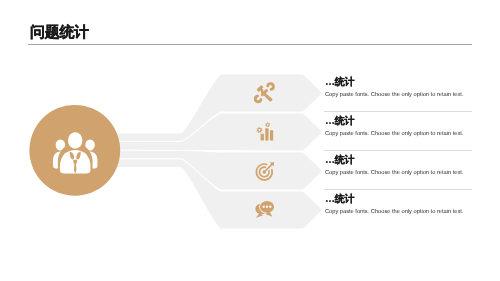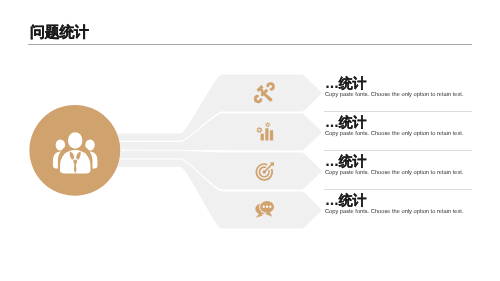--- a/index.html
+++ b/index.html
@@ -5,21 +5,21 @@
   html,body{margin:0;padding:0;background:#fff;}
   body{width:500px;height:281px;overflow:hidden;
        font-family:"Liberation Sans","DejaVu Sans",sans-serif;
        -webkit-font-smoothing:antialiased;}
   .slide{position:relative;width:500px;height:281px;background:#fff;}
   .title{position:absolute;left:30px;top:23px;font-size:15px;line-height:18px;
          font-weight:bold;color:#1a1a1a;letter-spacing:-0.3px;
          -webkit-text-stroke:0.35px #1a1a1a;}
   .title-rule{position:absolute;left:28px;top:44px;width:444px;height:1px;background:#a6a6a6;}
   svg.diagram{position:absolute;left:0;top:0;width:500px;height:281px;}
-  .txt-h{position:absolute;left:325px;font-size:14px;font-weight:bold;color:#1c1c1c;letter-spacing:-0.2px;-webkit-text-stroke:0.22px #1c1c1c;}
+  .txt-h{position:absolute;left:325px;font-size:10px;font-weight:bold;color:#1c1c1c;letter-spacing:-0.2px;-webkit-text-stroke:0.22px #1c1c1c;}
   .txt-b{position:absolute;left:325px;font-size:5.7px;color:#2e2e2e;letter-spacing:0px;-webkit-font-smoothing:antialiased;text-rendering:geometricPrecision;}
   .sep{position:absolute;left:324px;width:148px;height:1px;background:#dcdcdc;}
 </style>
 </head>
 <body>
 
 <div class="slide">
 
   <div class="title">问题统计</div>
   <div class="title-rule"></div>

